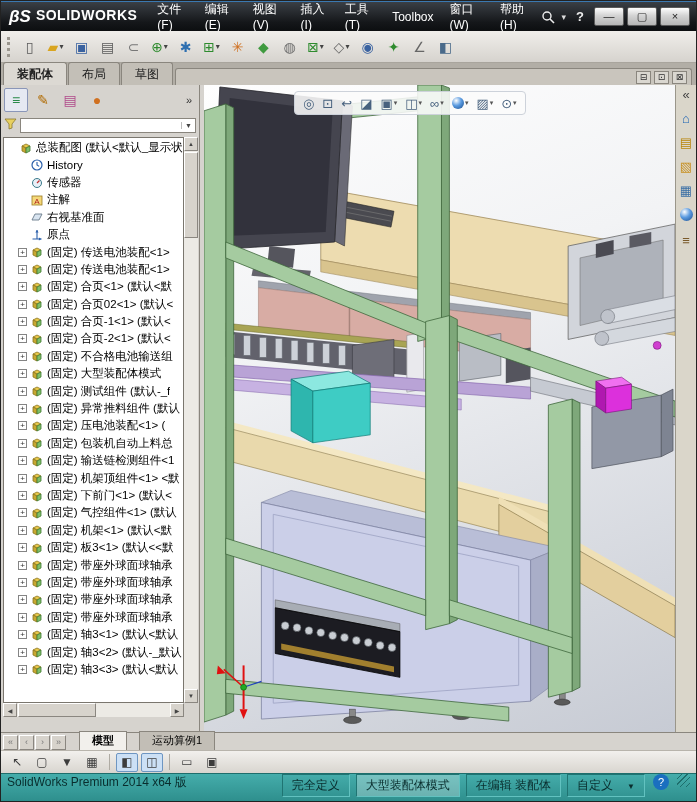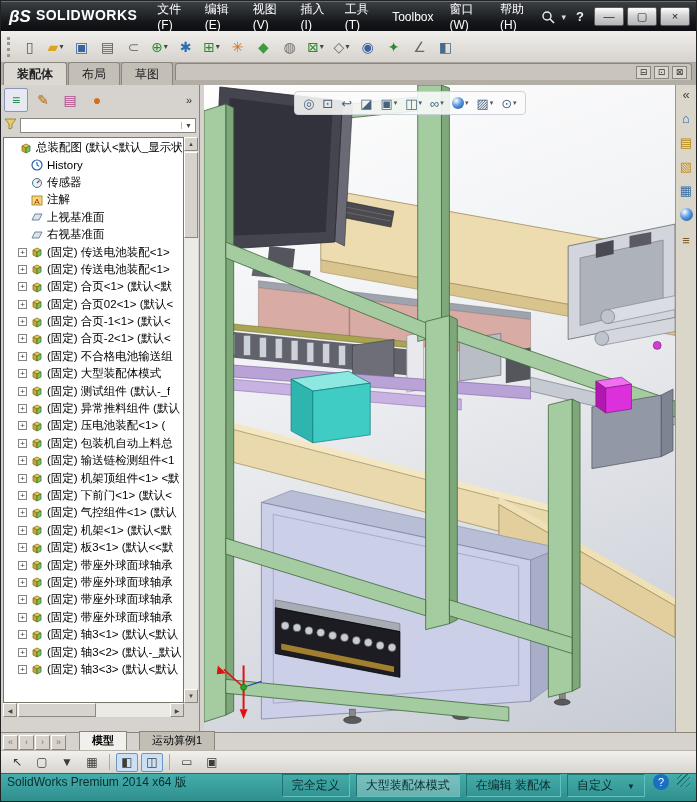--- a/index.html
+++ b/index.html
@@ -28,21 +28,21 @@
     display:flex; align-items:center; padding:0 4px; }
   .tb-grip { width:5px; height:20px; border-left:3px dotted #9a968e; margin:0 6px 0 2px; }
   .tb-buttons { display:flex; align-items:center; gap:3px; }
   .tb-btn { height:24px; min-width:23px; display:flex; align-items:center; justify-content:center;
     border:1px solid transparent; border-radius:2px; padding:0 1px; }
   .tb-glyph { font-size:14px; line-height:1; }
   .tb-caret { font-size:8px; color:#444; margin-left:1px; }
 
   
   .tabstrip { position:absolute; top:62px; left:0; right:0; height:22px; background:#B2AEA6;
-    display:flex; padding:0 2px; }
+    display:flex; align-items:flex-end; padding:0 2px; }
   .cm-tab { padding:3px 13px 2px; font-size:12px; border:1px solid #8a867e; border-bottom:none;
     border-radius:3px 3px 0 0; background:#C3BFB7; margin-right:1px; color:#222; }
   .cm-tab.active { background:#DCD9D3; font-weight:bold; }
   .tabstrip-rest { flex:1; height:17px; background:#C9C5BD; border:1px solid #8a867e; border-bottom:none;
     border-radius:3px 3px 0 0; margin:0 2px 0 1px; display:flex; justify-content:flex-end; align-items:center; }
   .doc-btns { display:flex; gap:3px; padding-right:4px; }
   .doc-btn { width:15px; height:13px; background:#DAD7D0; border:1px solid #8a867e; font-size:9px;
     line-height:11px; text-align:center; color:#333; }
 
   
@@ -306,30 +306,32 @@
             </span>
             <span class="tlabel">注解</span>
           </div>
           <div class="tree-row">
             <span class="expander none"></span>
             <span class="ticon">
               <svg viewBox="0 0 14 14">
                 <polygon points="2,10 5,4 12,4 9,10" fill="#D8E4F0" stroke="#6a7a8a" stroke-width="0.9"></polygon>
               </svg>
             </span>
-            <span class="tlabel">上视基准面</span>
+            <span class="tlabel">右视基准面</span>
           </div>
           <div class="tree-row">
             <span class="expander none"></span>
             <span class="ticon">
               <svg viewBox="0 0 14 14">
-                <polygon points="2,10 5,4 12,4 9,10" fill="#D8E4F0" stroke="#6a7a8a" stroke-width="0.9"></polygon>
-              </svg>
-            </span>
-            <span class="tlabel">右视基准面</span>
+                <path d="M7 2v9M2.5 11h9" stroke="#2a5faa" stroke-width="1.1" fill="none"></path>
+                <path d="M7 2l-1.6 2.6h3.2z" fill="#2a5faa"></path>
+                <path d="M11.5 11l-2.6-1.6v3.2z" fill="#2a5faa"></path>
+              </svg>
+            </span>
+            <span class="tlabel">原点</span>
           </div>
           <div class="tree-row">
             <span class="expander">+</span>
             <span class="ticon">
               <svg viewBox="0 0 14 14">
                 <polygon points="3,5 7,3 11,5 7,7" fill="#E8C84A" stroke="#8a7320" stroke-width="0.8"></polygon>
                 <polygon points="3,5 7,7 7,12 3,10" fill="#C8A830" stroke="#8a7320" stroke-width="0.8"></polygon>
                 <polygon points="11,5 7,7 7,12 11,10" fill="#7FBF6A" stroke="#3f7a30" stroke-width="0.8"></polygon>
               </svg>
             </span>

